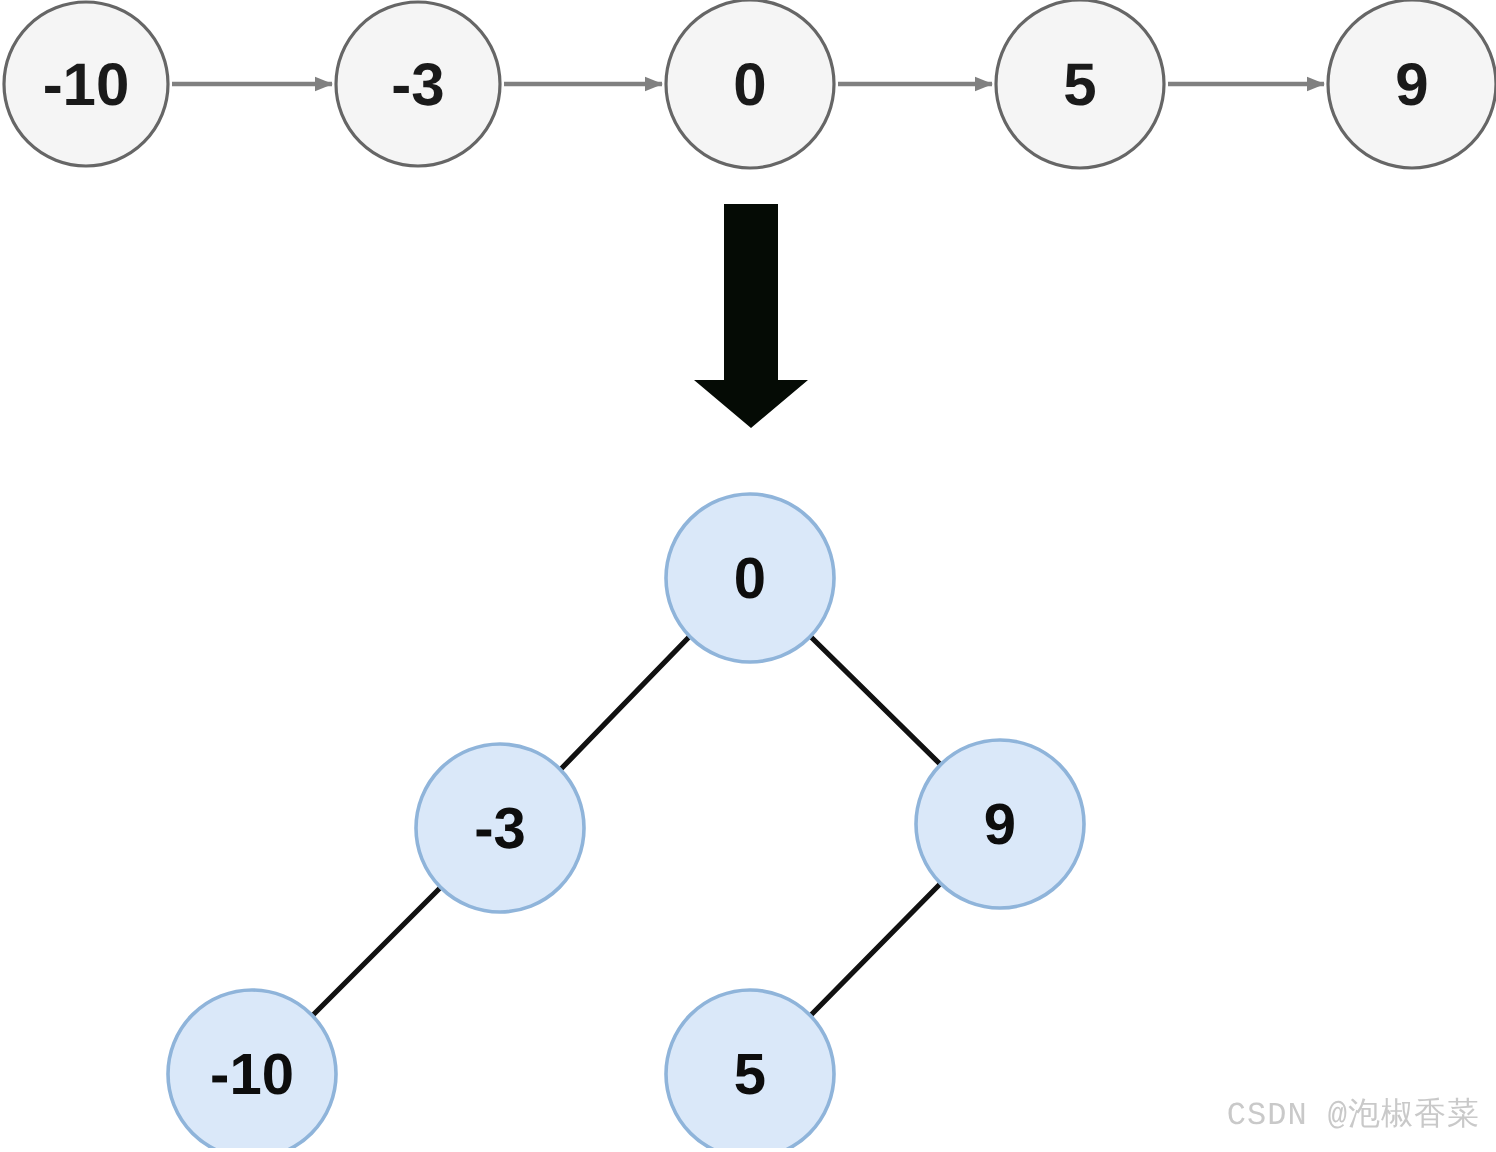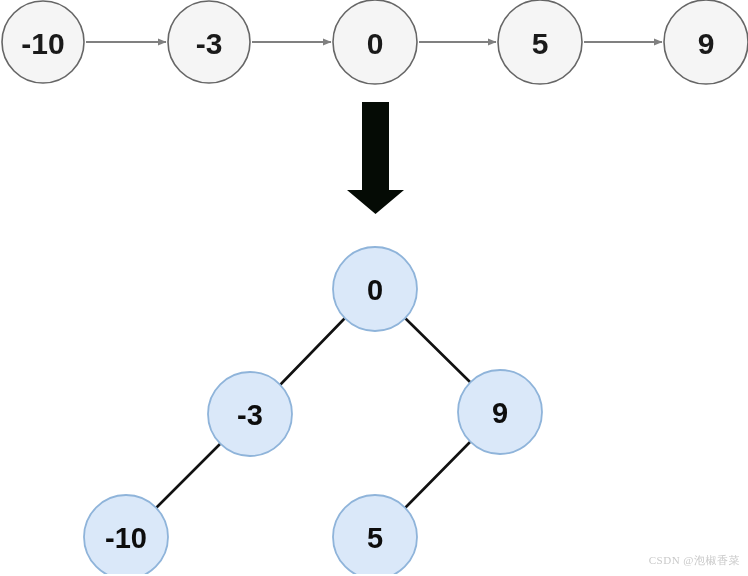--- a/index.html
+++ b/index.html
@@ -61,22 +61,22 @@
   .tree-edge {
     stroke: #111111;
     stroke-width: 2.6;
     fill: none;
     stroke-linecap: round;
   }
   .watermark {
     position: absolute;
     right: 8px;
     bottom: 6px;
-    font-family: Liberation Serif, serif;
-    font-size: 11px;
+    font-family: Liberation Mono, monospace;
+    font-size: 16px;
     color: #c9c9c9;
     letter-spacing: 0.5px;
     white-space: nowrap;
     user-select: none;
   }
 </style>
 </head>
 <body>
 
 <div id="canvas">

